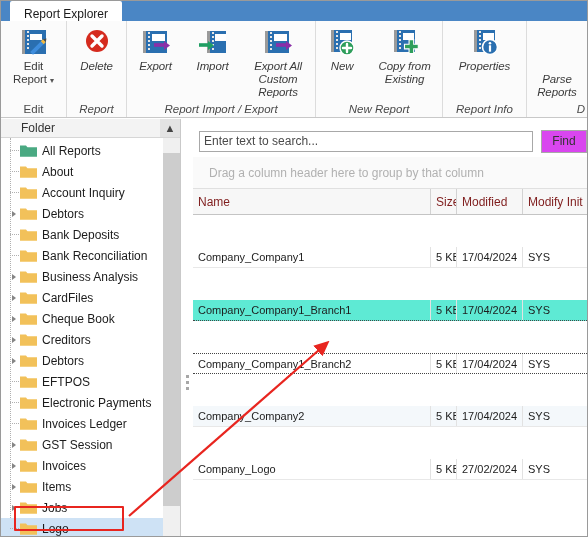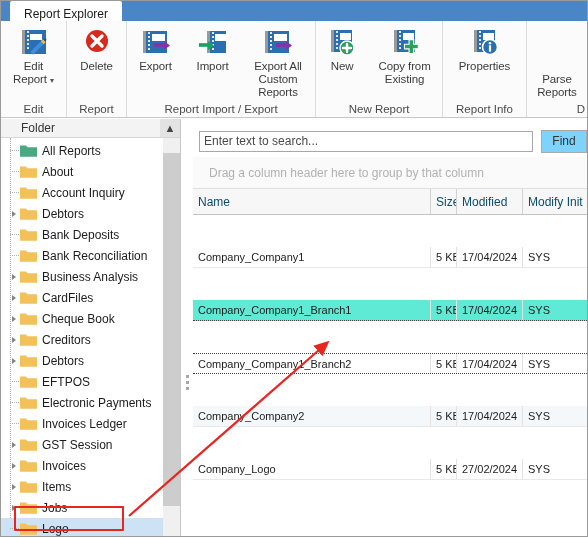--- a/index.html
+++ b/index.html
@@ -48,21 +48,21 @@
     display: flex;
     align-items: stretch;
     position: relative;
   }
   .rgroup {
     display: flex;
     flex-direction: column;
     position: relative;
     padding: 0;
   }
-  .rgroup + .rgroup { border-left: 1px solid #dcdcdc; }
+  .rgroup + .rgroup { border-left: 1px solid #dcdcdc; font-style: italic; }
   .rgroup-items {
     flex: 1;
     display: flex;
     align-items: flex-start;
     justify-content: center;
     padding-top: 3px;
   }
   .rgroup-label {
     height: 16px;
     font-size: 11.5px;
@@ -204,21 +204,21 @@
     padding: 0 4px;
     color: #555;
     font-family: "Liberation Sans", sans-serif;
     outline: none;
   }
   .search-input::placeholder { color: #4a4a4a; }
   .find-btn {
     margin-left: 8px;
     width: 46px;
     height: 23px;
-    background: #7dd3fc;
+    background: #d946ef;
     border: 1px solid #a8a8a8;
     font-size: 12px;
     color: #333;
     display:flex; align-items:center; justify-content:center;
     font-family: "Liberation Sans", sans-serif;
     overflow: hidden;
   }
   .groupbar {
     height: 32px;
     background: #fafafa;
@@ -227,21 +227,21 @@
     padding-left: 16px;
     font-size: 12px;
     color: #b1b1b1;
   }
   .gridhdr {
     height: 26px;
     background: #f7f7f7;
     border-bottom: 1px solid #c4c4c4;
     display: flex; align-items: center;
     font-size: 12px;
-    color: #0c4a6e;
+    color: #7f1d1d;
   }
   .gcell { padding-left: 5px; overflow:hidden; white-space: nowrap; }
   .gridhdr .gcell { border-right: 1px solid #d2d2d2; height:100%; display:flex; align-items:center; }
   .gridhdr .gcell:last-child { border-right: none; }
   .c-name { width: 238px; flex: 0 0 238px; }
   .c-size { width: 26px;  flex: 0 0 26px; }
   .c-mod  { width: 66px;  flex: 0 0 66px; }
   .c-init { flex: 1 1 auto; }
 
   .grow {

